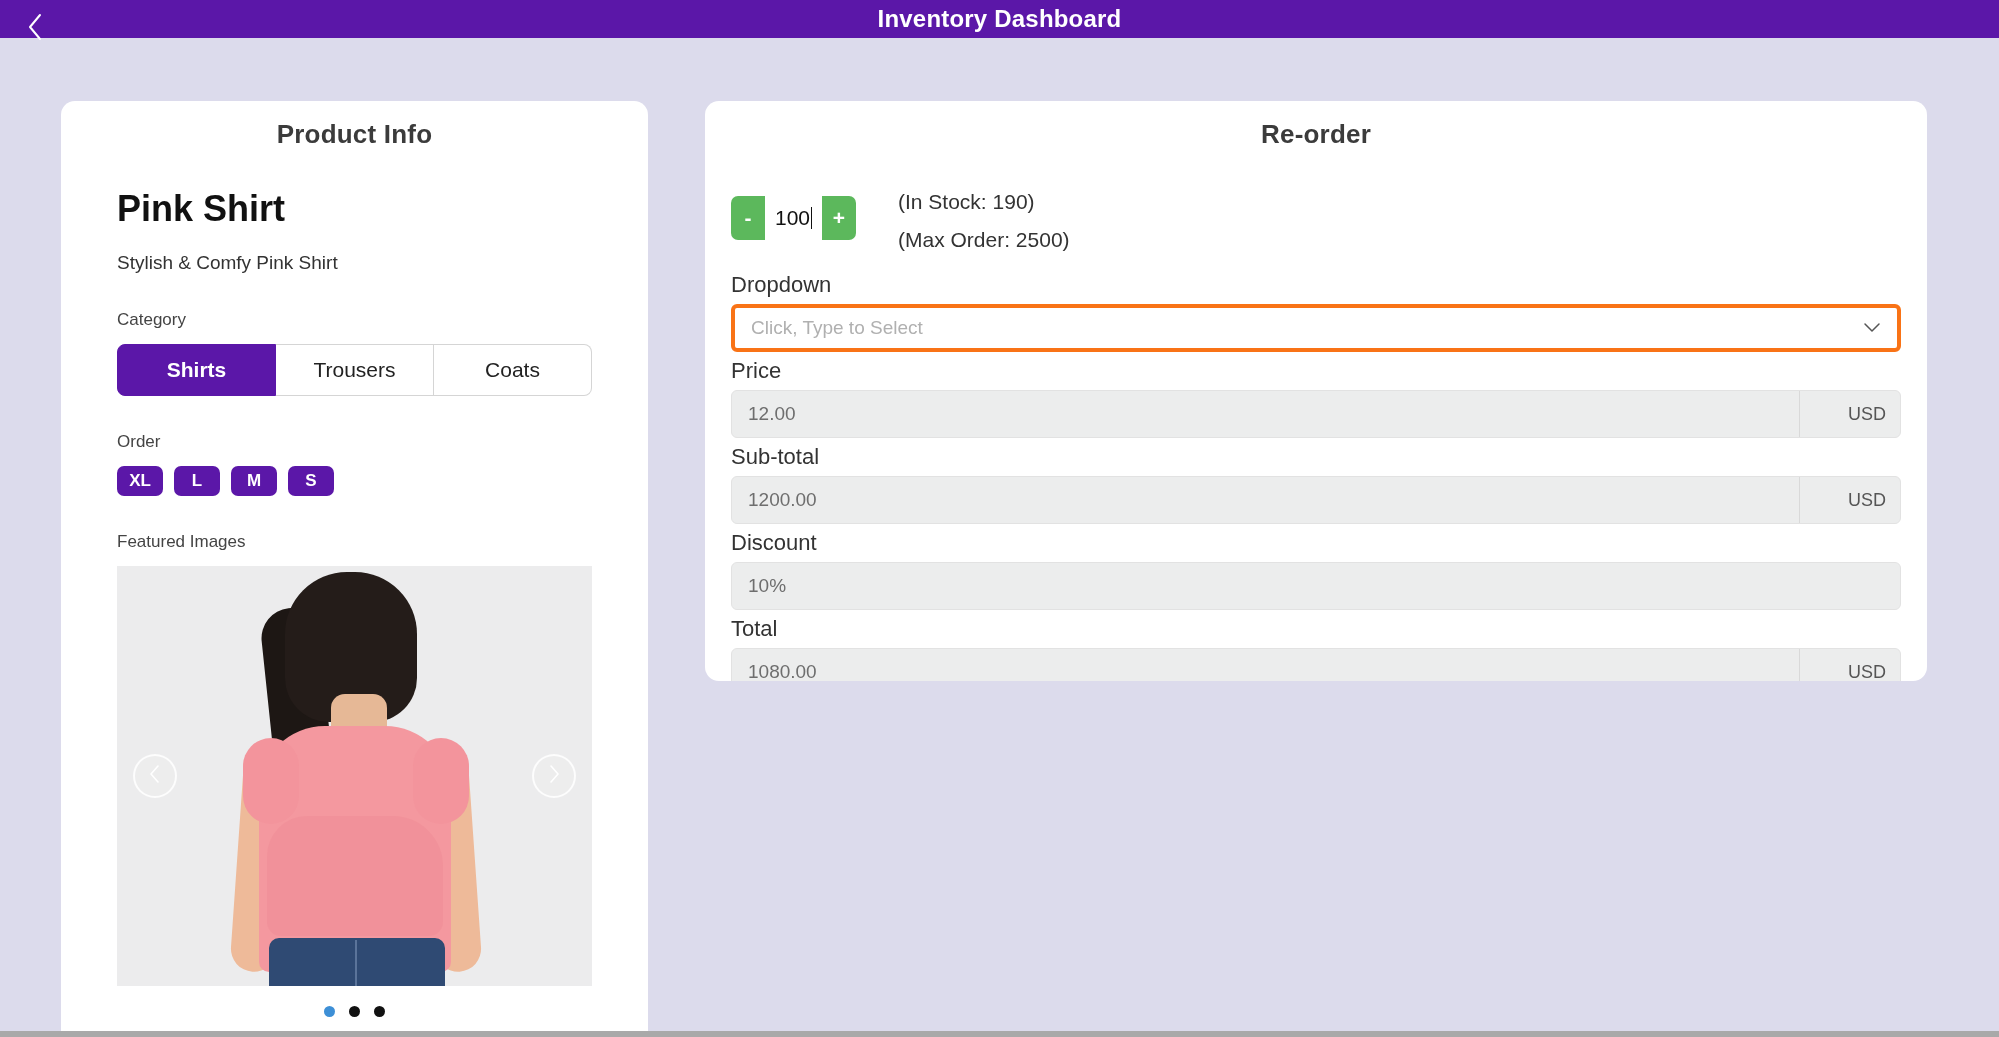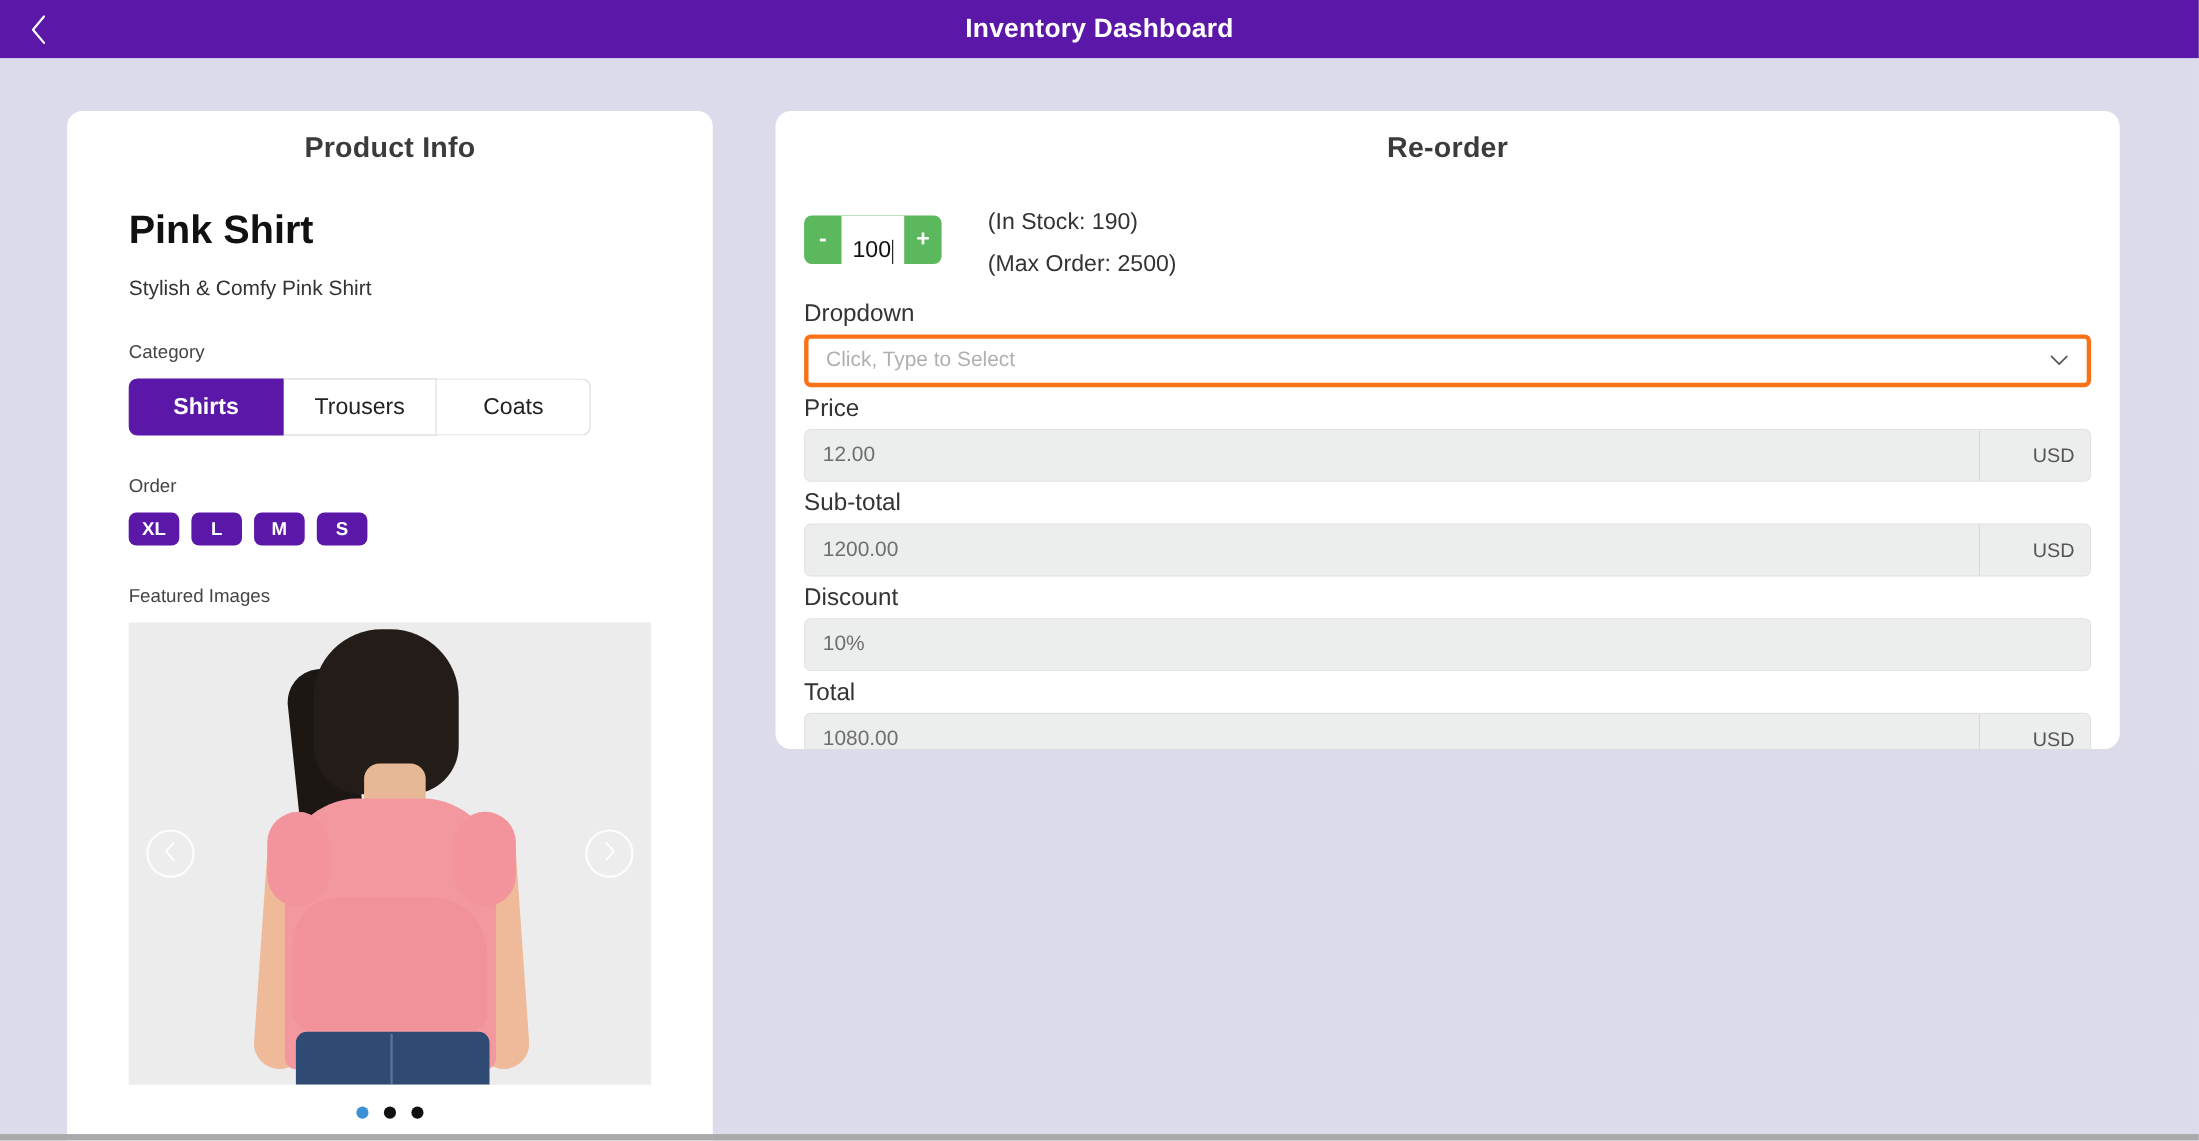--- a/index.html
+++ b/index.html
@@ -20,21 +20,21 @@
     height: 1037px;
     background: #dcdbec;
     overflow: hidden;
   }
 
   
   .topbar {
     position: absolute;
     left: 0; top: 0;
     width: 1999px;
-    height: 53px;
+    height: 38px;
     background: #5b17a8;
     display: flex;
     align-items: center;
     justify-content: center;
     box-sizing: border-box;
   }
   .topbar-title {
     color: #ffffff;
     font-size: 24px;
     font-weight: bold;
@@ -99,21 +99,21 @@
   }
   .field-label {
     font-size: 17px;
     color: #444444;
     margin: 36px 0 0 0;
   }
 
   .segmented {
     display: flex;
     margin-top: 14px;
-    width: 420px;
+    width: 475px;
     height: 52px;
     border-radius: 8px;
   }
   .seg-item {
     flex: 1;
     display: flex;
     align-items: center;
     justify-content: center;
     font-size: 21px;
     background: #ffffff;
@@ -331,21 +331,21 @@
     color: #ffffff;
     font-size: 21px;
     font-weight: bold;
     cursor: pointer;
     user-select: none;
   }
   .stepper-input {
     flex: 1;
     background: #ffffff;
     display: flex;
-    align-items: flex-end;
+    align-items: center;
     justify-content: center;
     font-size: 21px;
     color: #111111;
     cursor: text;
     position: relative;
   }
   .caret {
     display: inline-block;
     width: 1px;
     height: 22px;

